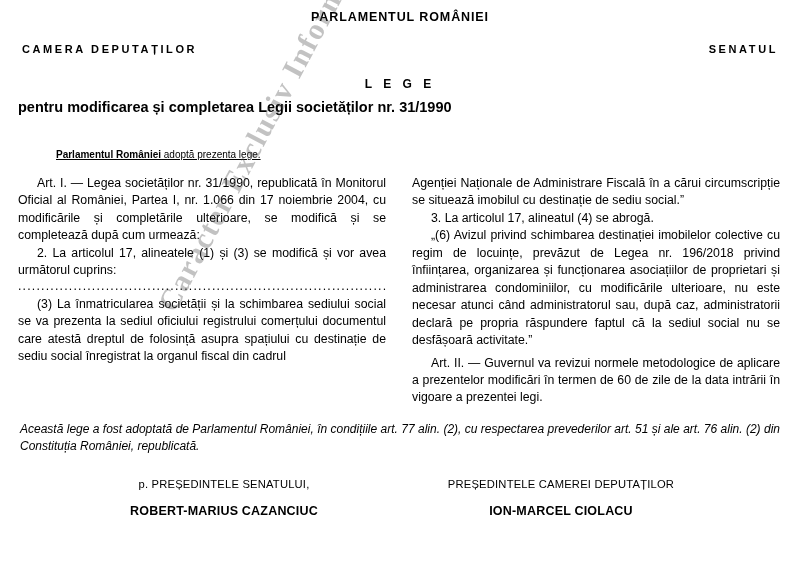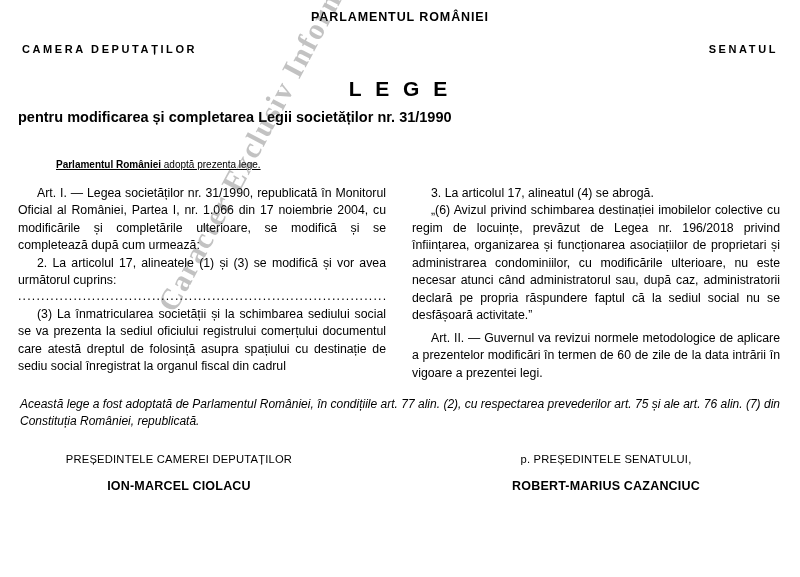--- a/index.html
+++ b/index.html
@@ -67,21 +67,21 @@
     gap: 16px;
   }
   .hdr-chambers span {
     font-size: 11px;
     font-weight: 700;
     letter-spacing: 2.6px;
   }
 
   .law-title {
     text-align: center;
-    font-size: 21px;
+    font-size: 12px;
     font-weight: 700;
     letter-spacing: 4px;
     margin-top: 22px;
   }
   .law-subtitle {
     font-size: 14.5px;
     font-weight: 700;
     margin-top: 8px;
   }
 
@@ -183,38 +183,39 @@
 
       <p class="ind-lg b">2. La articolul 17, alineatele (1) și (3) se modifică și vor avea următorul cuprins:</p>
 
 
       <div class="dotline">............................................................................................</div>
 
       <p class="ind-lg">(3) La înmatricularea societății și la schimbarea sediului social se va prezenta la sediul oficiului registrului comerțului documentul care atestă dreptul de folosință asupra spațiului cu destinație de sediu social înregistrat la organul fiscal din cadrul</p>
     </div>
 
     <div class="col">
+      <p>Agenției Naționale de Administrare Fiscală în a cărui circumscripție se situează imobilul cu destinație de sediu social.”</p>
 
       <p class="ind-lg b">3. La articolul 17, alineatul (4) se abrogă.</p>
 
 
       <p class="ind-lg">„(6) Avizul privind schimbarea destinației imobilelor colective cu regim de locuințe, prevăzut de Legea nr. 196/2018 privind înființarea, organizarea și funcționarea asociațiilor de proprietari și administrarea condominiilor, cu modificările ulterioare, nu este necesar atunci când administratorul sau, după caz, administratorii declară pe propria răspundere faptul că la sediul social nu se desfășoară activitate.”</p>
 
       <div class="gap-s"></div>
 
       <p class="ind-lg"><span class="b">Art. II.</span><span> — Guvernul va revizui normele metodologice de aplicare a prezentelor modificări în termen de 60 de zile de la data intrării în vigoare a prezentei legi.</span></p>
     </div>
   </div>
 
-  <div class="adopted-note">Această lege a fost adoptată de Parlamentul României, în condițiile art. 77 alin. (2), cu respectarea prevederilor art. 75 și ale art. 76 alin. (7) din Constituția României, republicată.</div>
+  <div class="adopted-note">Această lege a fost adoptată de Parlamentul României, în condițiile art. 77 alin. (2), cu respectarea prevederilor art. 51 și ale art. 76 alin. (2) din Constituția României, republicată.</div>
 
   <div class="signatures">
+    <div class="sig-block right">
+      <div class="sig-role">p. PREȘEDINTELE SENATULUI,</div>
+      <div class="sig-name">ROBERT-MARIUS CAZANCIUC</div>
+    </div>
     <div class="sig-block left">
       <div class="sig-role">PREȘEDINTELE CAMEREI DEPUTAȚILOR</div>
       <div class="sig-name">ION-MARCEL CIOLACU</div>
     </div>
-    <div class="sig-block right">
-      <div class="sig-role">p. PREȘEDINTELE SENATULUI,</div>
-      <div class="sig-name">ROBERT-MARIUS CAZANCIUC</div>
-    </div>
   </div>
 
 </div>
 
 </body></html>

